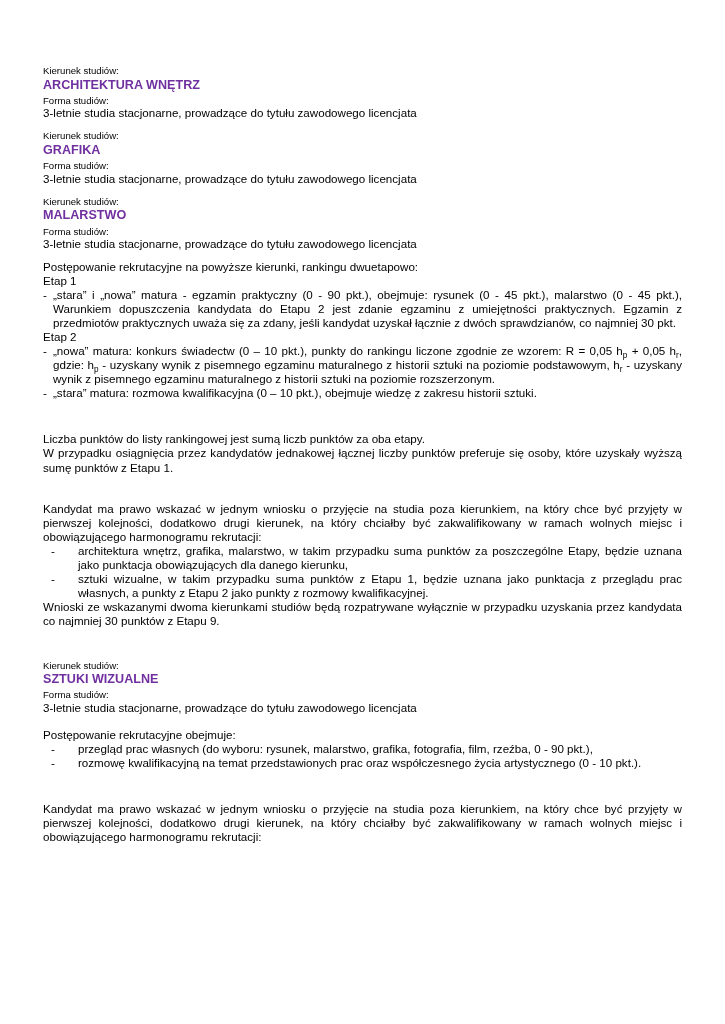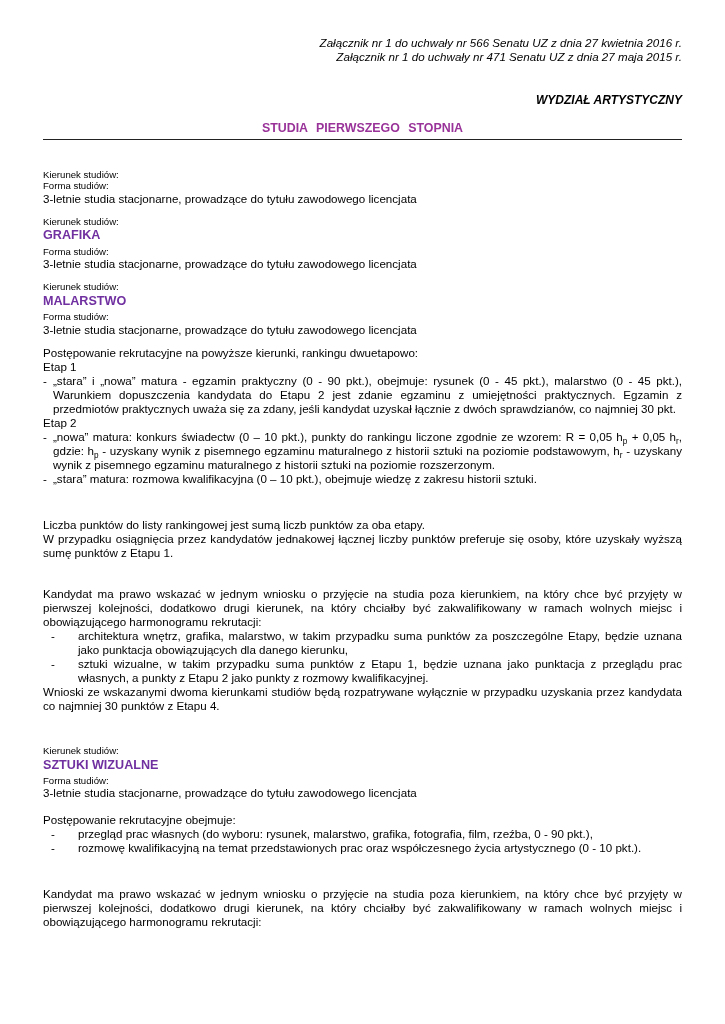--- a/index.html
+++ b/index.html
@@ -48,30 +48,24 @@
   .dash-item .dash { flex: 0 0 10px; }
   .dash-item .dash-text { flex: 1; text-align: justify; }
   .dash-item.indent .dash { margin-left: 8px; flex-basis: 27px; }
   sub { font-size: 8.2px; line-height: 0; }
 </style>
 </head>
 <body>
 
 <div class="page">
 
-  <header>
-    <div class="annex">Załącznik nr 1 do uchwały nr 566 Senatu UZ z dnia 27 kwietnia 2016 r.</div>
-    <div class="annex">Załącznik nr 1 do uchwały nr 471 Senatu UZ z dnia 27 maja 2015 r.</div>
-    <div class="faculty">WYDZIAŁ ARTYSTYCZNY</div>
-    <div class="doc-title">STUDIA PIERWSZEGO STOPNIA</div>
-    <div class="title-rule"></div>
-  </header>
 
   <section class="program first">
     <div class="small-label">Kierunek studiów:</div>
+    <div class="program-name">ARCHITEKTURA WNĘTRZ</div>
     <div class="small-label">Forma studiów:</div>
     <div class="body-text">3-letnie studia stacjonarne, prowadzące do tytułu zawodowego licencjata</div>
   </section>
 
   <section class="program">
     <div class="small-label">Kierunek studiów:</div>
     <div class="program-name">GRAFIKA</div>
     <div class="small-label">Forma studiów:</div>
     <div class="body-text">3-letnie studia stacjonarne, prowadzące do tytułu zawodowego licencjata</div>
   </section>
@@ -111,21 +105,21 @@
 
     <div class="dash-item indent">
       <span class="dash">-</span>
       <span class="dash-text">architektura wnętrz, grafika, malarstwo, w takim przypadku suma punktów za poszczególne Etapy, będzie uznana jako punktacja obowiązujących dla danego kierunku,</span>
     </div>
     <div class="dash-item indent">
       <span class="dash">-</span>
       <span class="dash-text">sztuki wizualne, w takim przypadku suma punktów z Etapu 1, będzie uznana jako punktacja z przeglądu prac własnych, a punkty z Etapu 2 jako punkty z rozmowy kwalifikacyjnej.</span>
     </div>
 
-    <p class="body-text">Wnioski ze wskazanymi dwoma kierunkami studiów będą rozpatrywane wyłącznie w przypadku uzyskania przez kandydata co najmniej 30 punktów z Etapu 4.</p>
+    <p class="body-text">Wnioski ze wskazanymi dwoma kierunkami studiów będą rozpatrywane wyłącznie w przypadku uzyskania przez kandydata co najmniej 30 punktów z Etapu 9.</p>
   </section>
 
   <section class="program gap-large">
     <div class="small-label">Kierunek studiów:</div>
     <div class="program-name">SZTUKI WIZUALNE</div>
     <div class="small-label">Forma studiów:</div>
     <div class="body-text">3-letnie studia stacjonarne, prowadzące do tytułu zawodowego licencjata</div>
   </section>
 
   <section>

